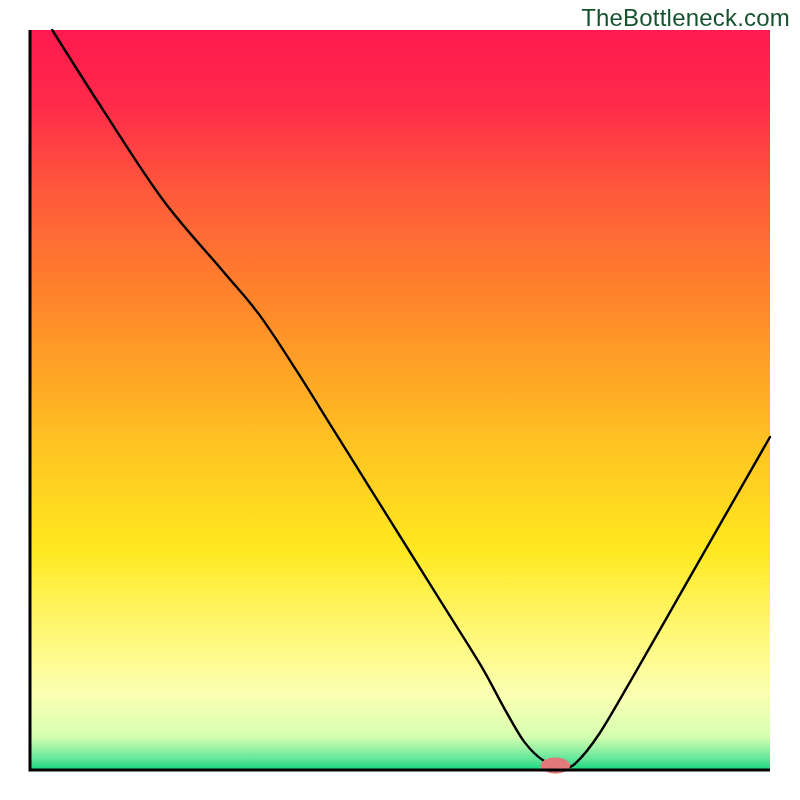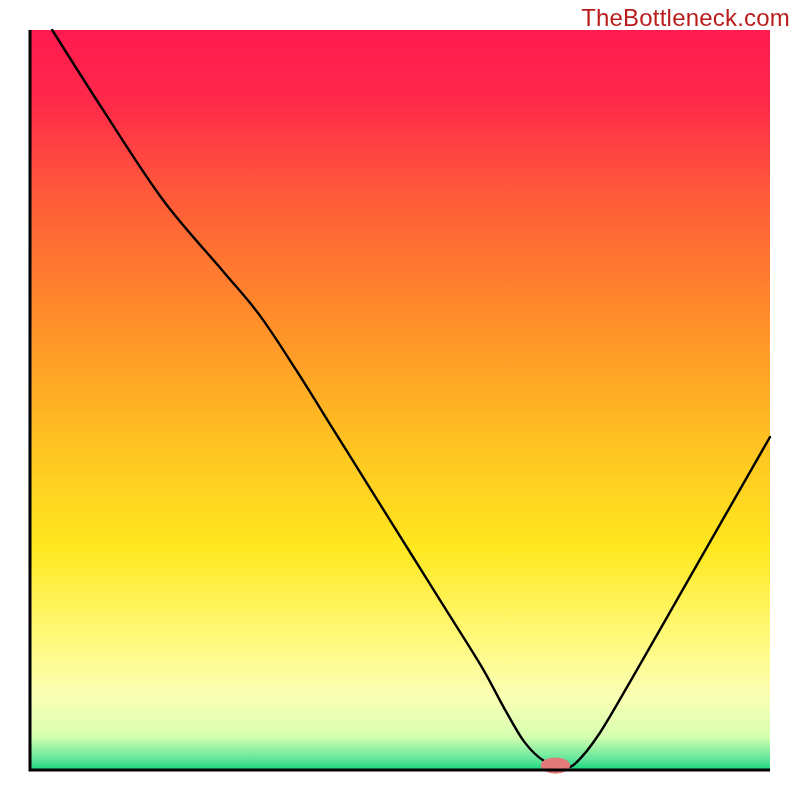--- a/index.html
+++ b/index.html
@@ -13,21 +13,21 @@
   .chart-container {
     position: relative;
     width: 800px;
     height: 800px;
   }
   .watermark {
     position: absolute;
     top: 4px;
     right: 10px;
     font-size: 24px;
-    color: #b91c1c;
+    color: #14532d;
     font-weight: 500;
     letter-spacing: 0.2px;
   }
   svg.plot {
     position: absolute;
     top: 0;
     left: 0;
   }
 </style>
 </head>

